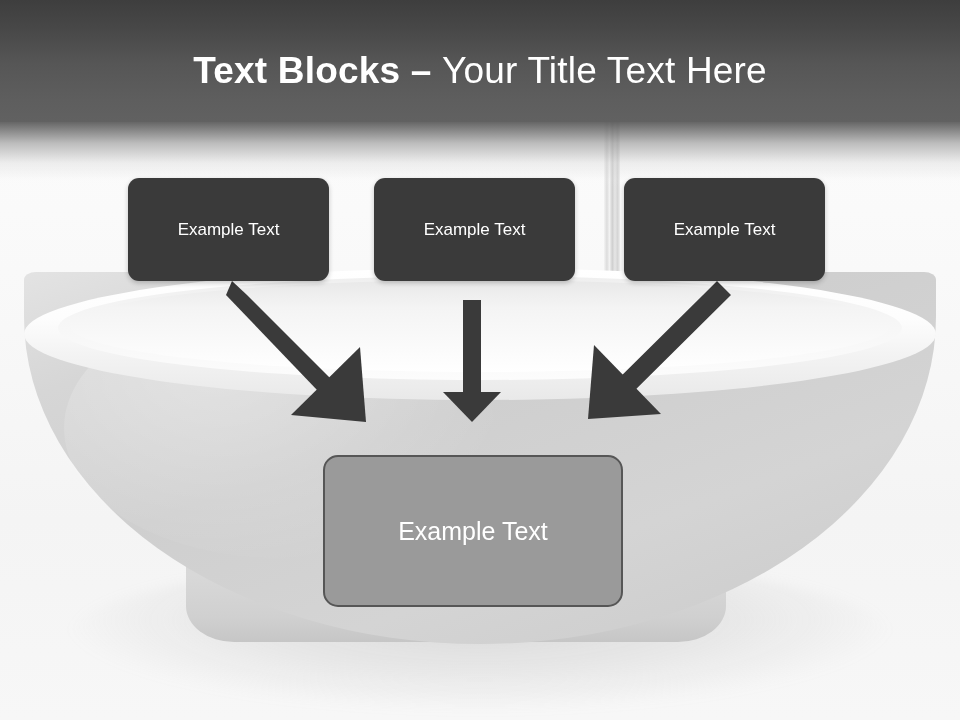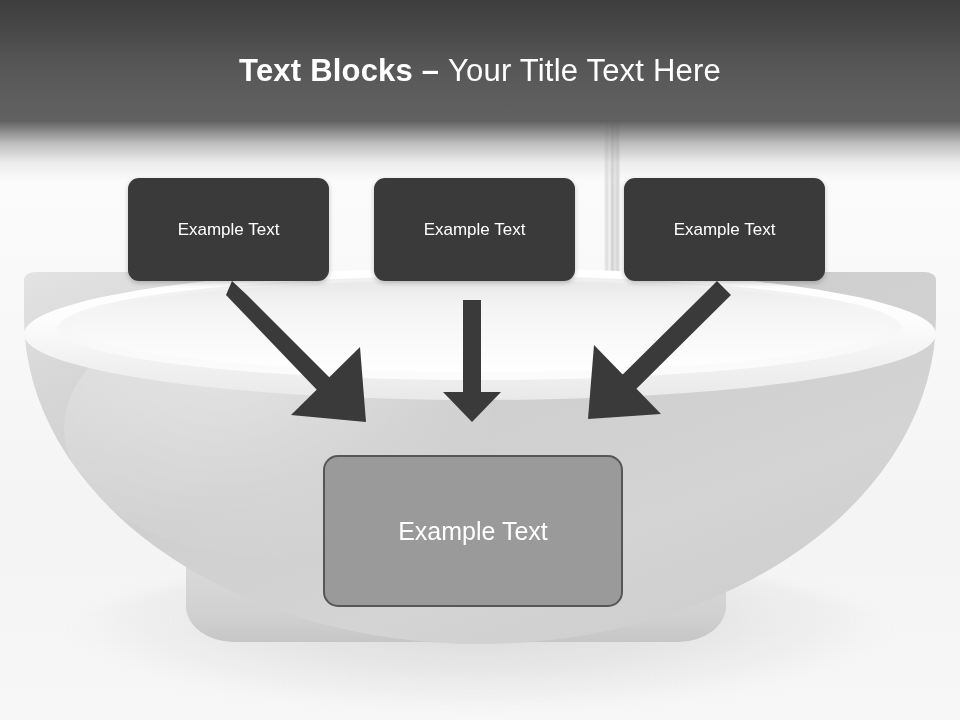--- a/index.html
+++ b/index.html
@@ -190,21 +190,21 @@
         rgba(255,255,255,0) 100%);
     pointer-events: none;
   }
   .title {
     position: absolute;
     left: 0;
     top: 52px;
     width: 960px;
     text-align: center;
     color: #ffffff;
-    font-size: 31px;
+    font-size: 37px;
     line-height: 38px;
     letter-spacing: 0.2px;
     white-space: nowrap;
   }
   .title .t-bold { font-weight: bold; }
   .title .t-dash { font-weight: bold; }
   .title .t-rest { font-weight: normal; }
 
   
   .tbox {

